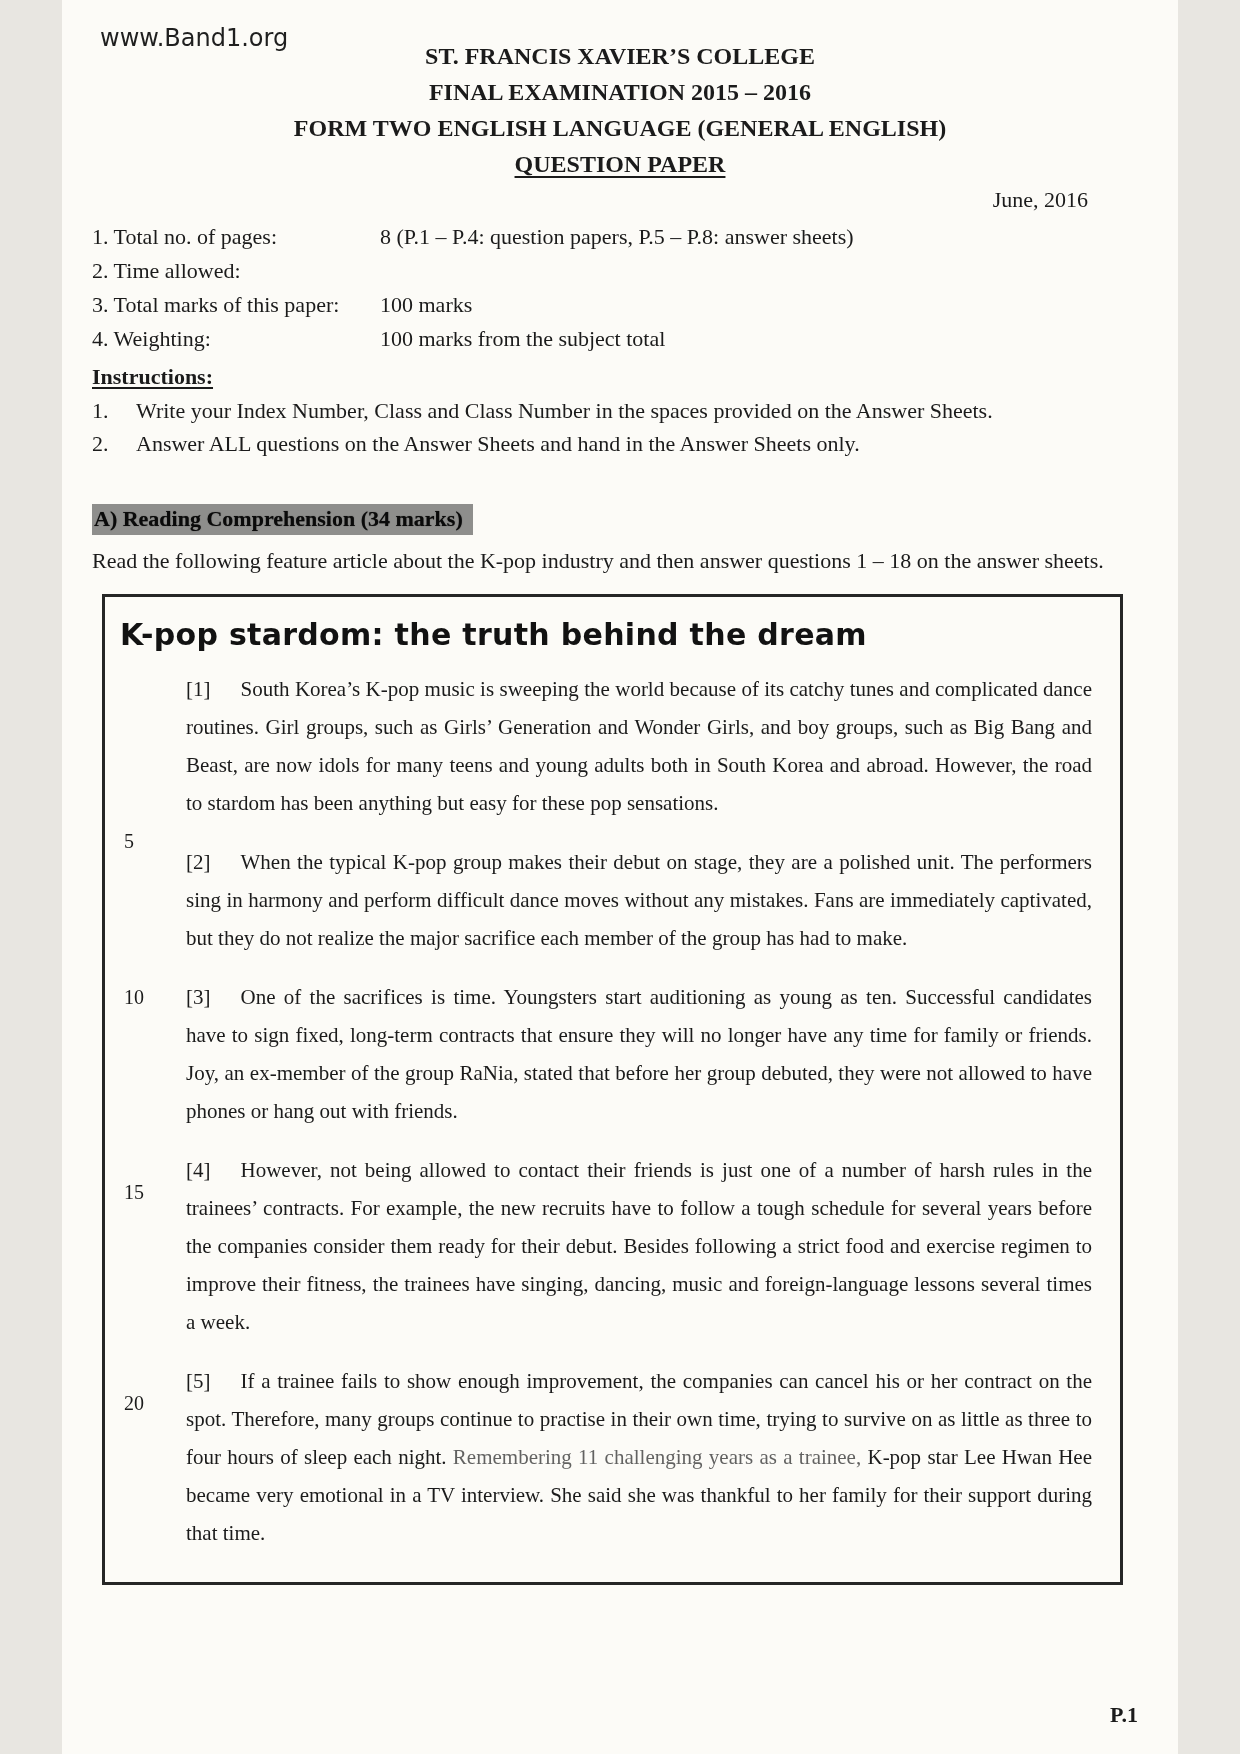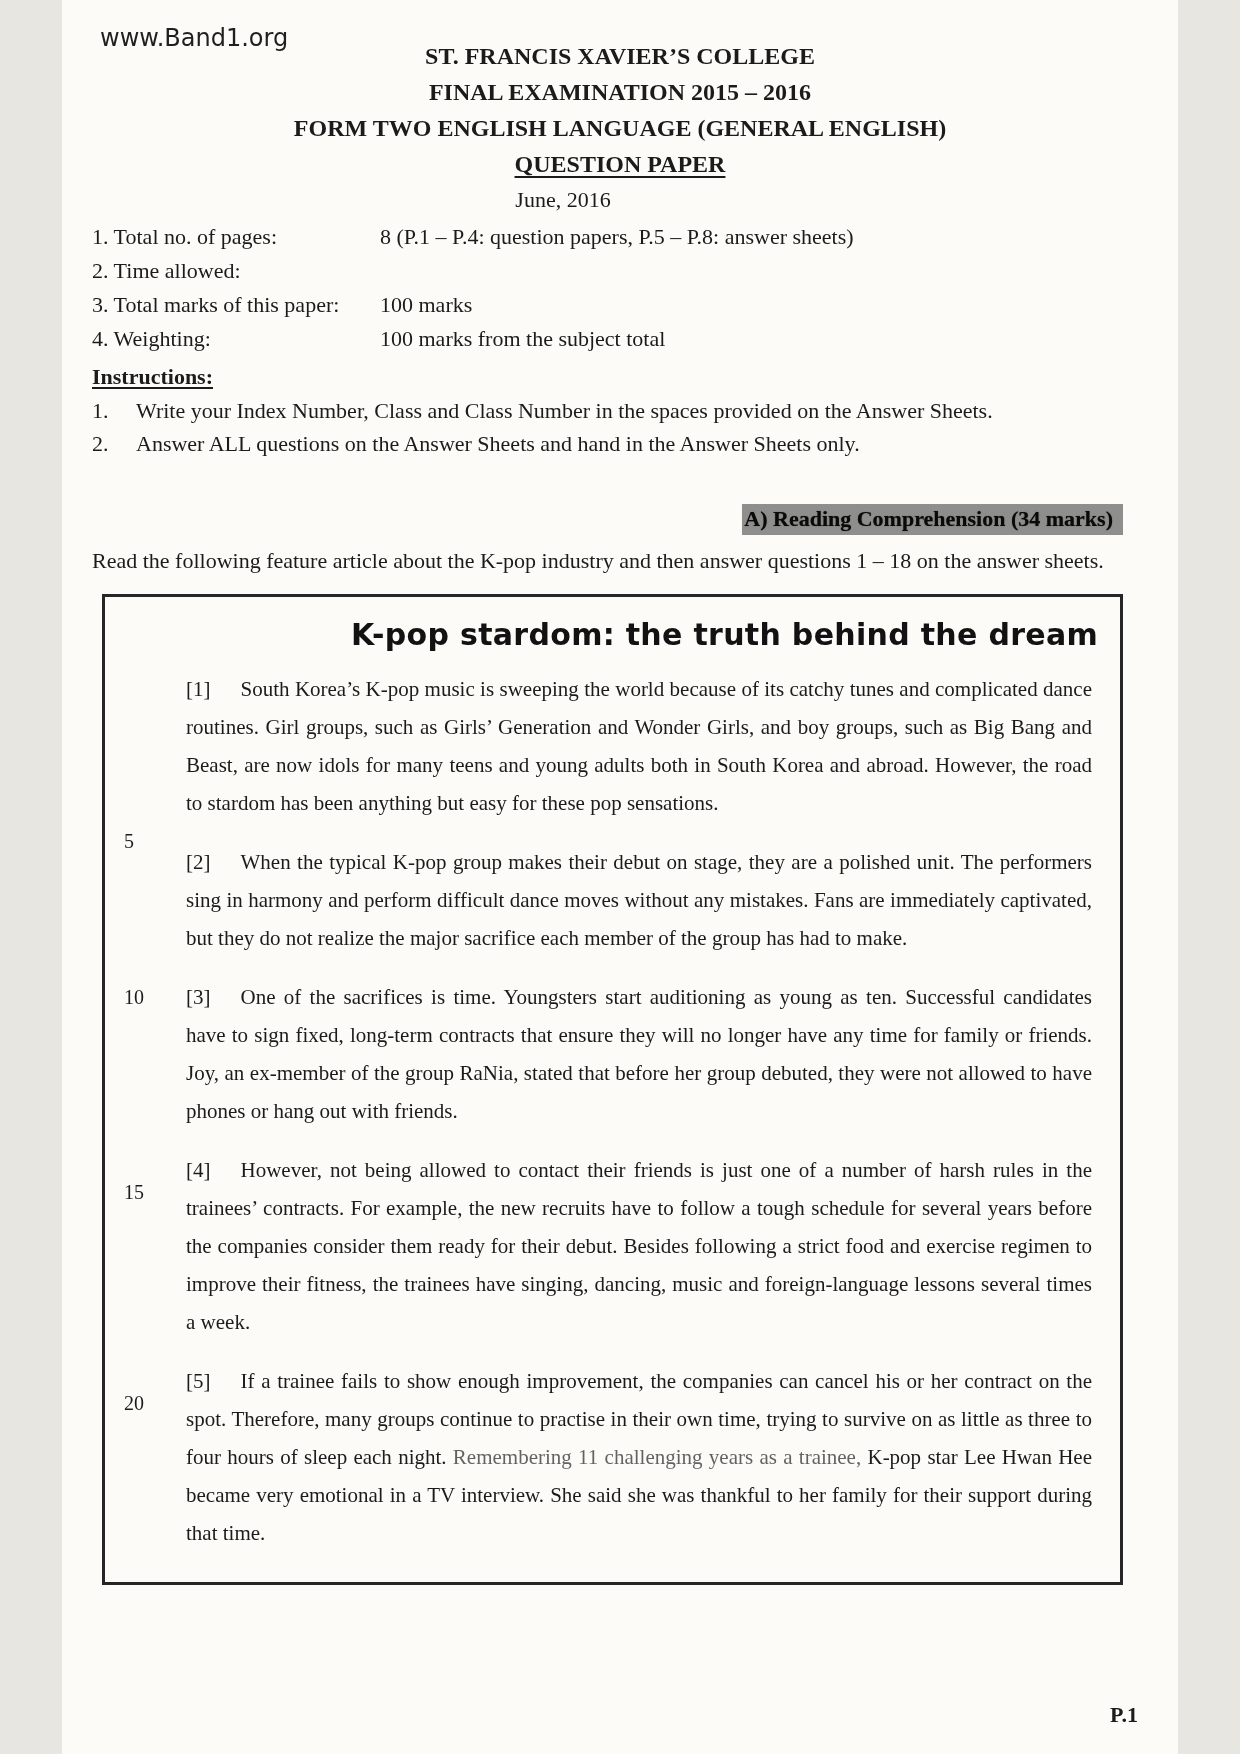--- a/index.html
+++ b/index.html
@@ -18,42 +18,42 @@
     position: absolute;
     top: 24px; left: 38px;
     font-family: "DejaVu Sans", sans-serif;
     font-size: 24px;
     color: #1f1f1f;
   }
   .header { text-align: center; padding-top: 38px; }
   .header div { font-weight: bold; font-size: 24px; line-height: 36px; }
   .h-paper { text-decoration: underline; text-underline-offset: 4px; }
   .date-line {
-    text-align: center;
-    padding-right: 114px;
+    text-align: right;
+    padding-right: 90px;
     font-size: 22px;
     line-height: 32px;
     margin-top: 2px;
   }
   .info-list { margin: 4px 55px 0 30px; }
   .info-row { display: flex; line-height: 34px; font-size: 22px; }
   .info-label { width: 288px; flex: 0 0 288px; }
   .info-value { flex: 1; }
   .instructions { margin: 4px 55px 0 30px; }
   .instructions-heading {
     font-weight: bold;
     font-size: 22px;
     text-decoration: underline;
     text-underline-offset: 3px;
     line-height: 34px;
   }
   .instr-row { display: flex; font-size: 22px; line-height: 33px; }
   .instr-num { width: 44px; flex: 0 0 44px; }
   .instr-text { flex: 1; }
-  .section-heading { margin: 44px 55px 0 30px; text-align: right; }
+  .section-heading { margin: 44px 55px 0 30px; }
   .section-highlight {
     display: inline-block;
     background: #8e8e8c;
     color: #0a0a0a;
     font-weight: bold;
     font-size: 22px;
     padding: 2px 10px 3px 2px;
     text-shadow: 0 0 1px rgba(0,0,0,.55);
   }
   .section-intro {
@@ -62,21 +62,21 @@
     line-height: 35px;
     text-align: justify;
   }
   .article-box {
     position: relative;
     margin: 16px 55px 0 40px;
     border: 3px solid #262626;
     padding: 16px 22px 26px 15px;
   }
   .article-title {
-    text-align: right;
+    text-align: left;
     font-family: "DejaVu Sans", sans-serif;
     font-weight: 800;
     font-size: 30px;
     letter-spacing: .3px;
     color: #121212;
     margin: 4px 0 18px 0;
   }
   .para {
     position: relative;
     padding-left: 66px;

